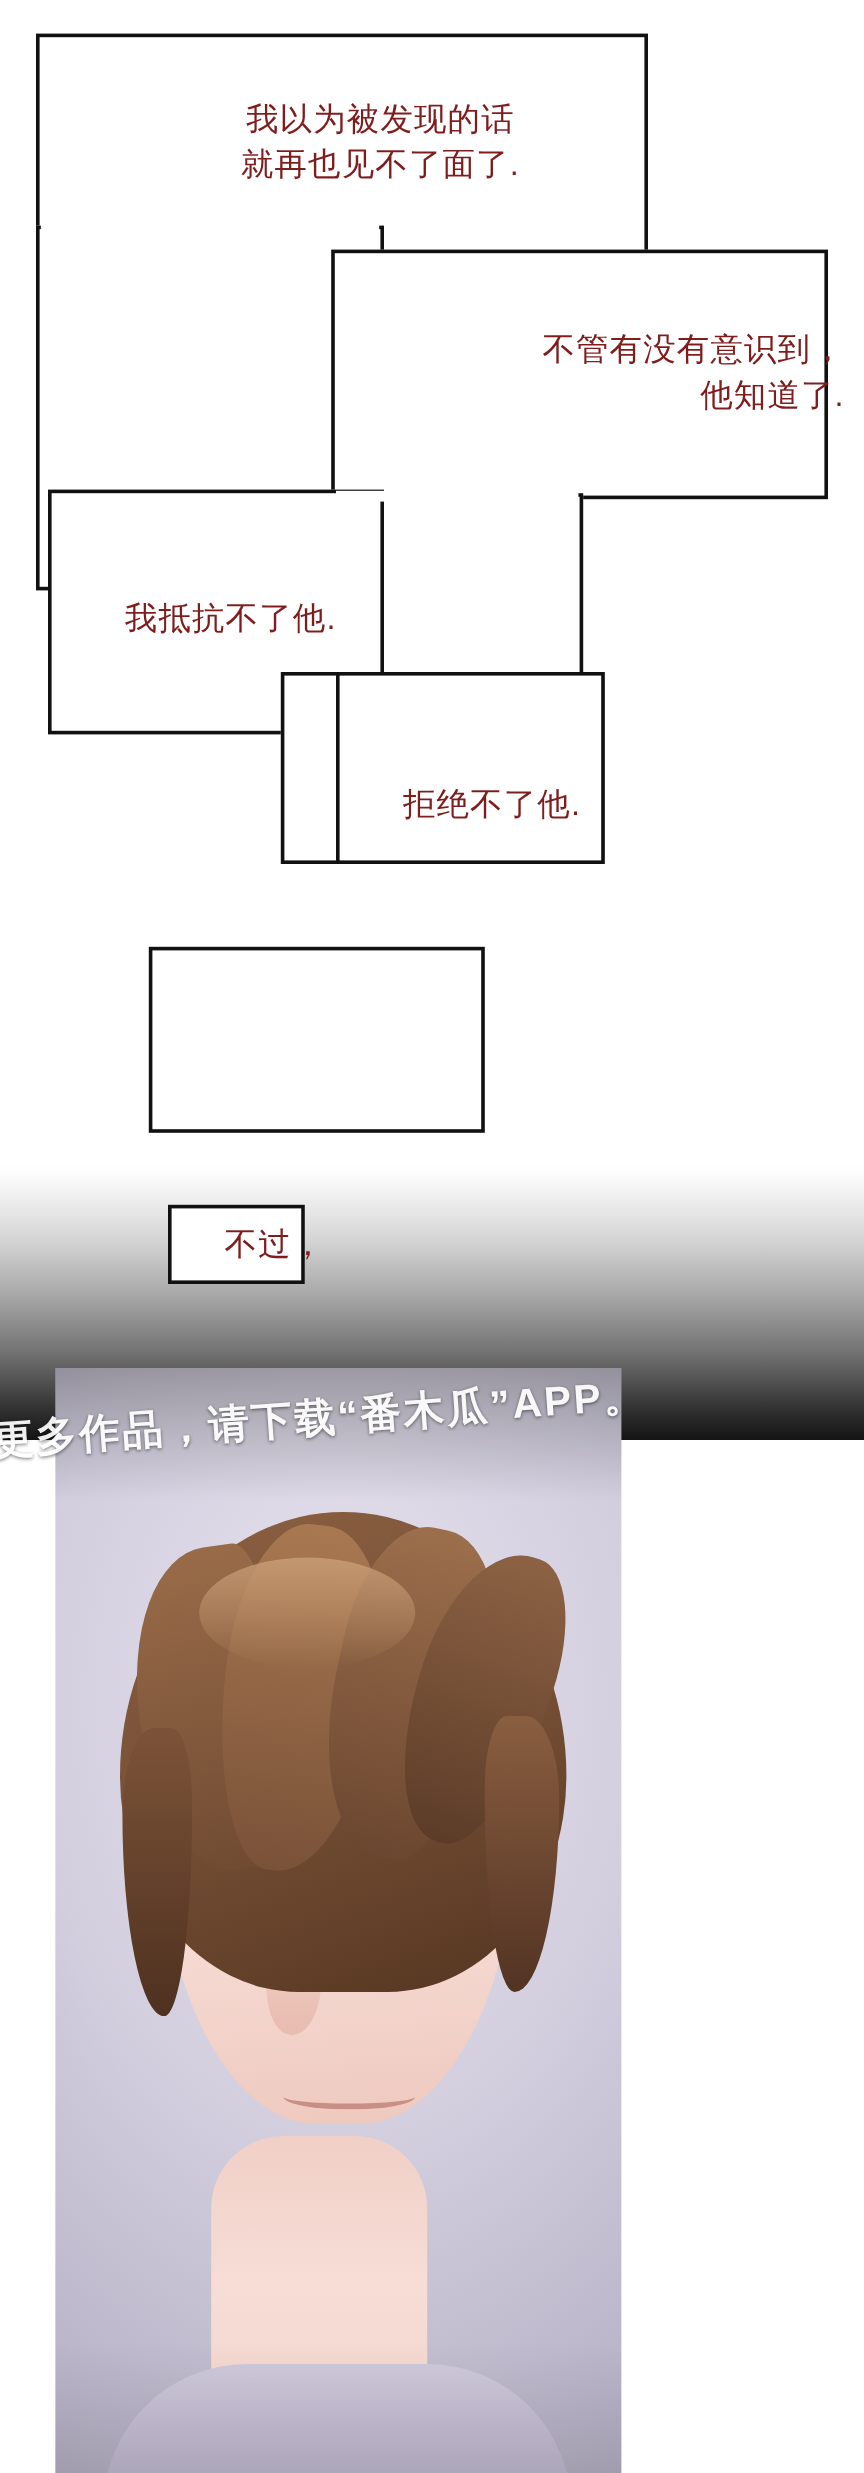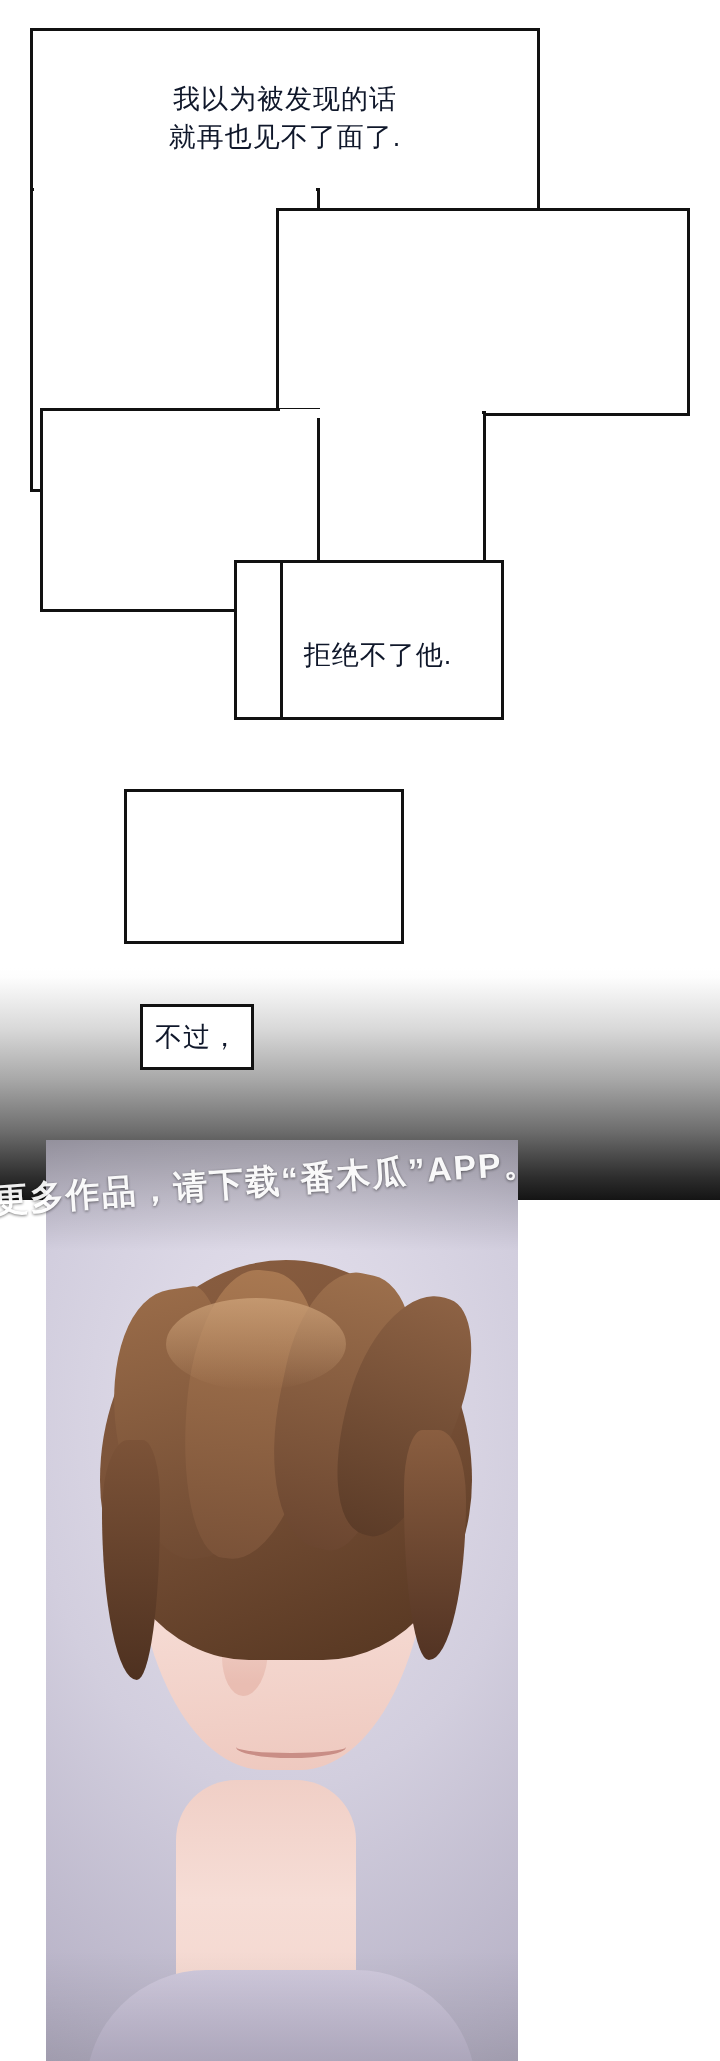--- a/index.html
+++ b/index.html
@@ -19,27 +19,28 @@
 
   
   .panel {
     position:absolute;
     background:#ffffff;
     border:3px solid #111111;
     z-index:3;
   }
   .panel-text {
     position:absolute;
-    color:#0f172a;
+    color:#7f1d1d;
     font-size:27px;
     line-height:1.42;
     letter-spacing:1px;
     white-space:pre-line;
     z-index:6;
     font-weight:500;
+    margin-left:32px;
   }
   .ta-center { text-align:center; }
   .ta-right  { text-align:right; }
   .ta-left   { text-align:left; }
 
   
   .mask {
     position:absolute;
     background:#ffffff;
     z-index:4;
@@ -96,29 +97,32 @@
   <div class="panel-text ta-center" style="left:30px; top:80px; width:510px;">我以为被发现的话
 就再也见不了面了.</div>
 
   <div class="panel" style="left:276px; top:208px; width:414px; height:208px;"></div>
 
   <div class="panel" style="left:276px; top:411px; width:210px; height:190px;"></div>
   <div class="mask" style="left:280px; top:409px; width:202px; height:9px;"></div>
 
   <div class="mask" style="left:280px; top:212px; width:258px; height:0px;"></div>
 
+  <div class="panel-text ta-right" style="left:276px; top:272px; width:396px;">不管有没有意识到，
+他知道了.</div>
 
   <div class="panel" style="left:40px; top:408px; width:280px; height:204px;"></div>
   <div class="mask" style="left:44px; top:406px; width:272px; height:0px;"></div>
 
+  <div class="panel-text ta-left" style="left:72px; top:496px; width:260px;">我抵抗不了他.</div>
 
   <div class="panel" style="left:234px; top:560px; width:270px; height:160px;"></div>
   <div class="panel" style="left:280px; top:560px; width:224px; height:160px;"></div>
 
-  <div class="panel-text ta-center" style="left:252px; top:636px; width:252px;">拒绝不了他.</div>
+  <div class="panel-text ta-center" style="left:252px; top:651px; width:252px;">拒绝不了他.</div>
 
   <div class="panel" style="left:124px; top:789px; width:280px; height:155px;"></div>
 
 
   <div class="panel" style="left:140px; top:1004px; width:114px; height:66px; z-index:5;"></div>
 
   <div class="panel-text ta-center" style="left:140px; top:1018px; width:114px; z-index:7;">不过，</div>
 
   <div id="illustration" style="left:46px; top:1140px; width:472px; height:921px;">
 

